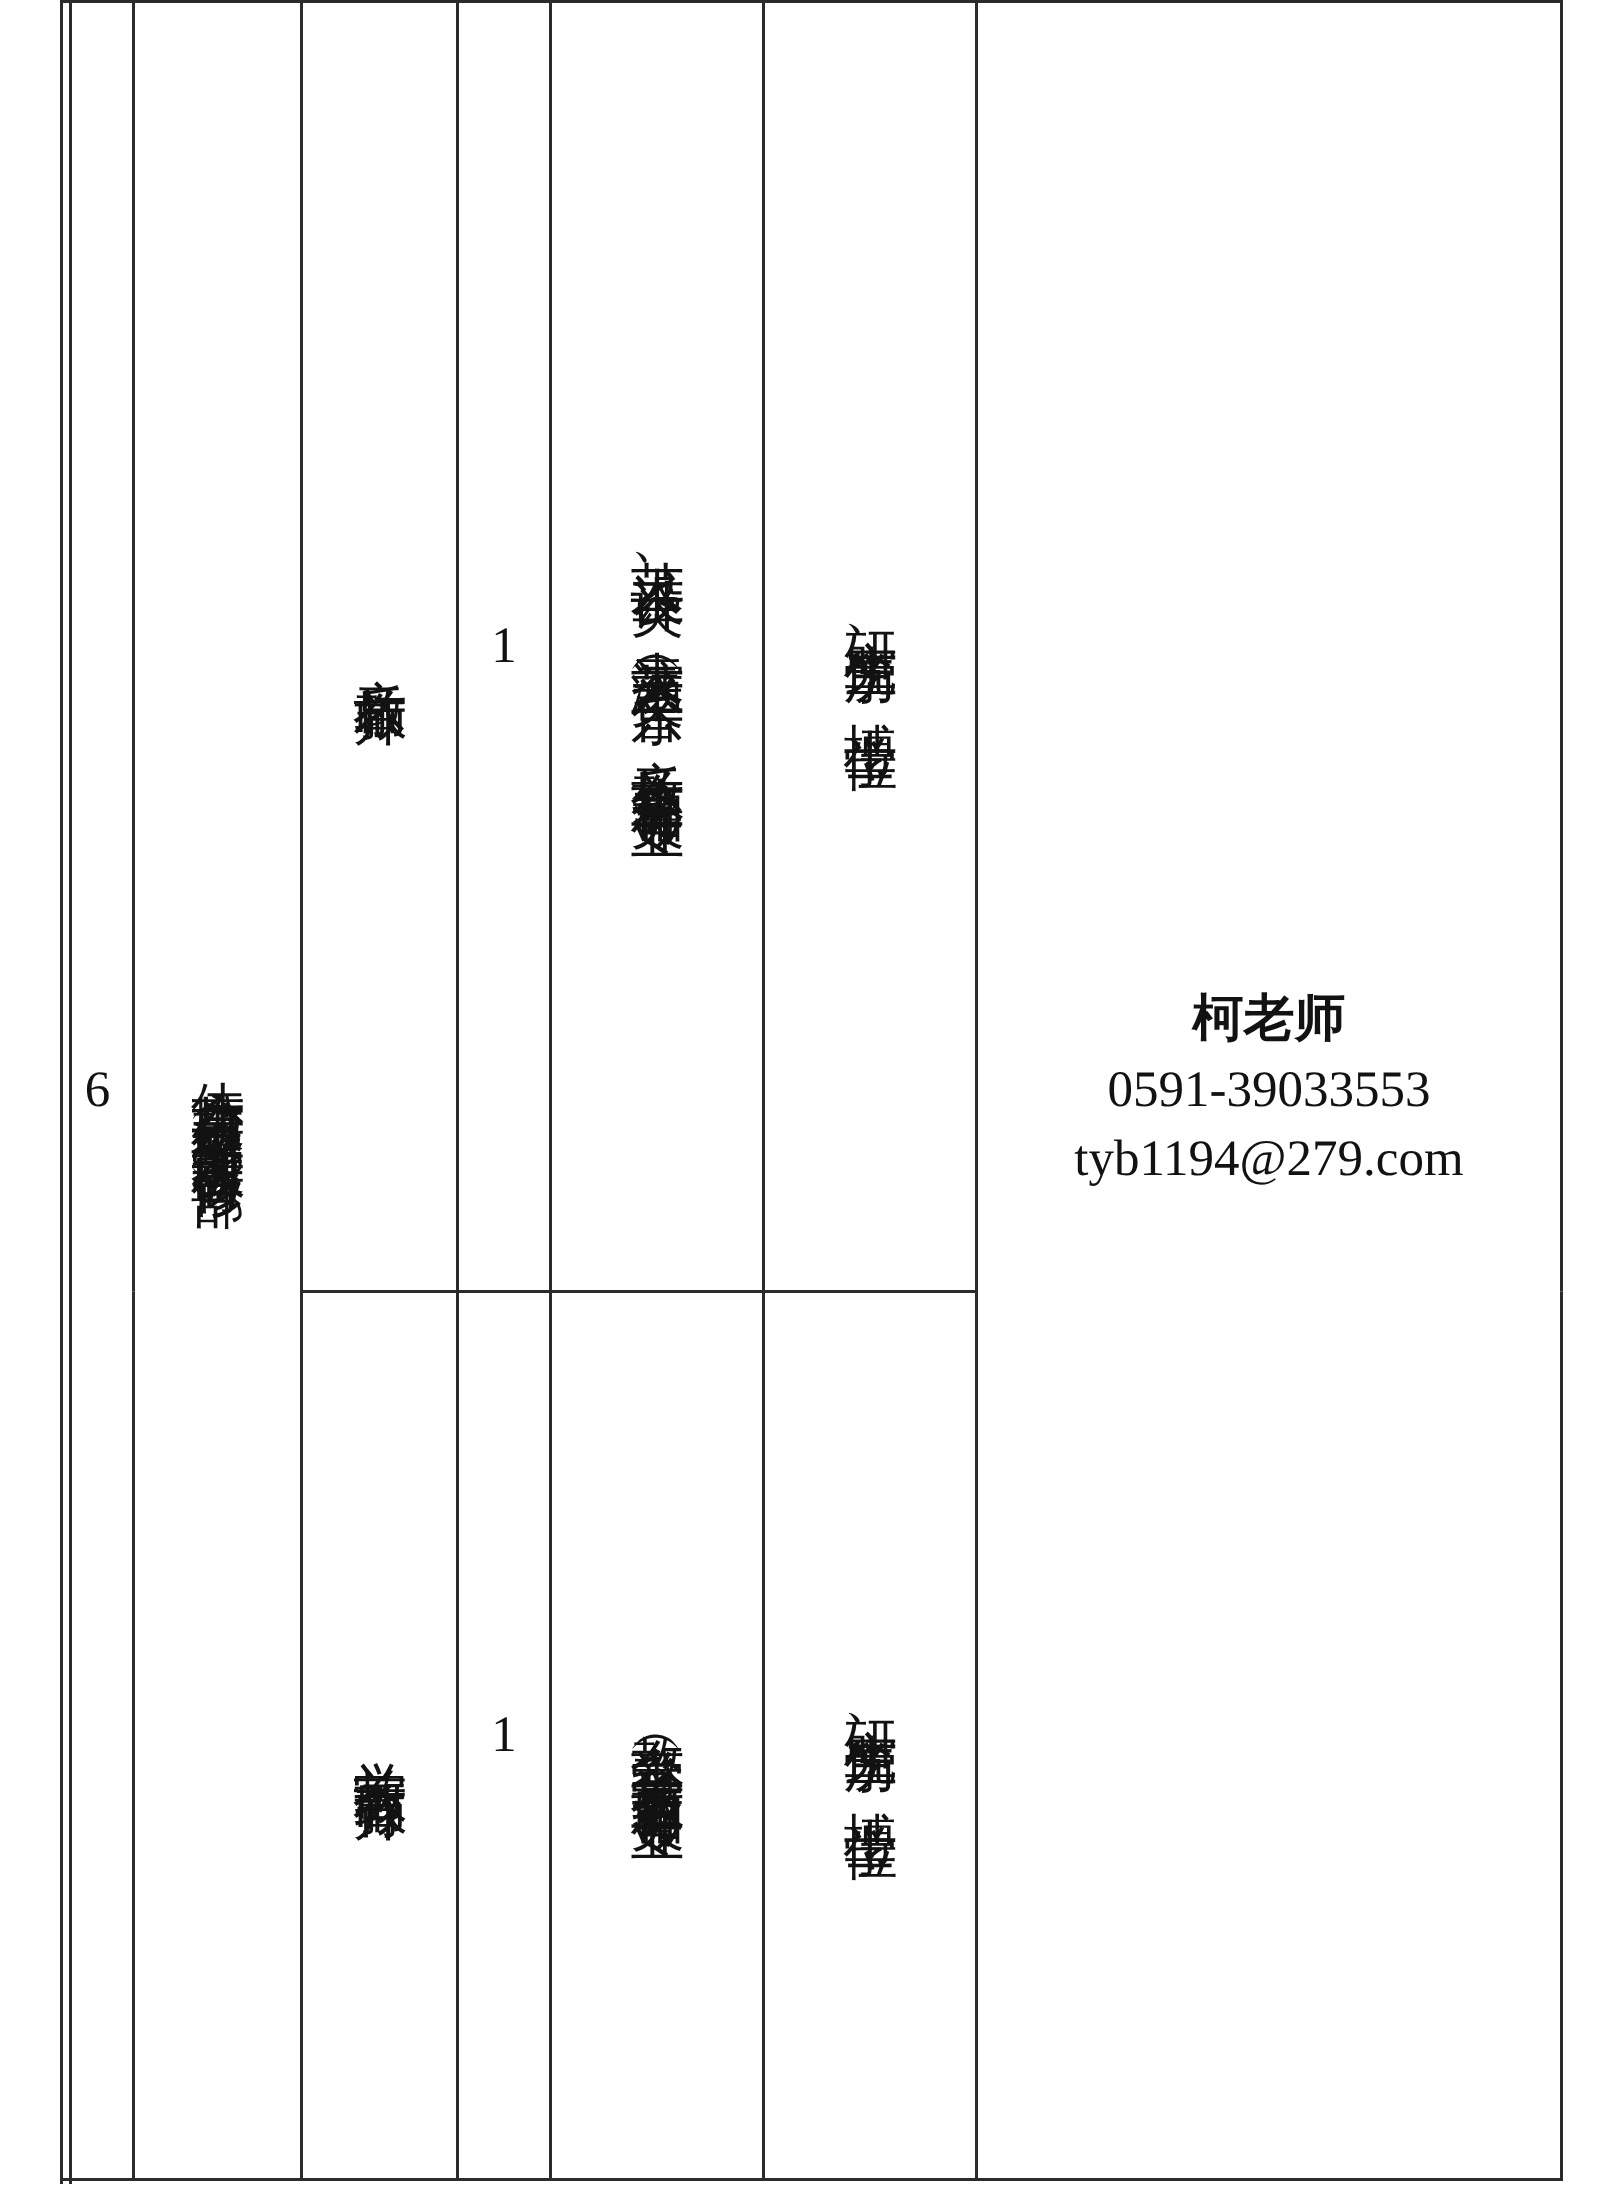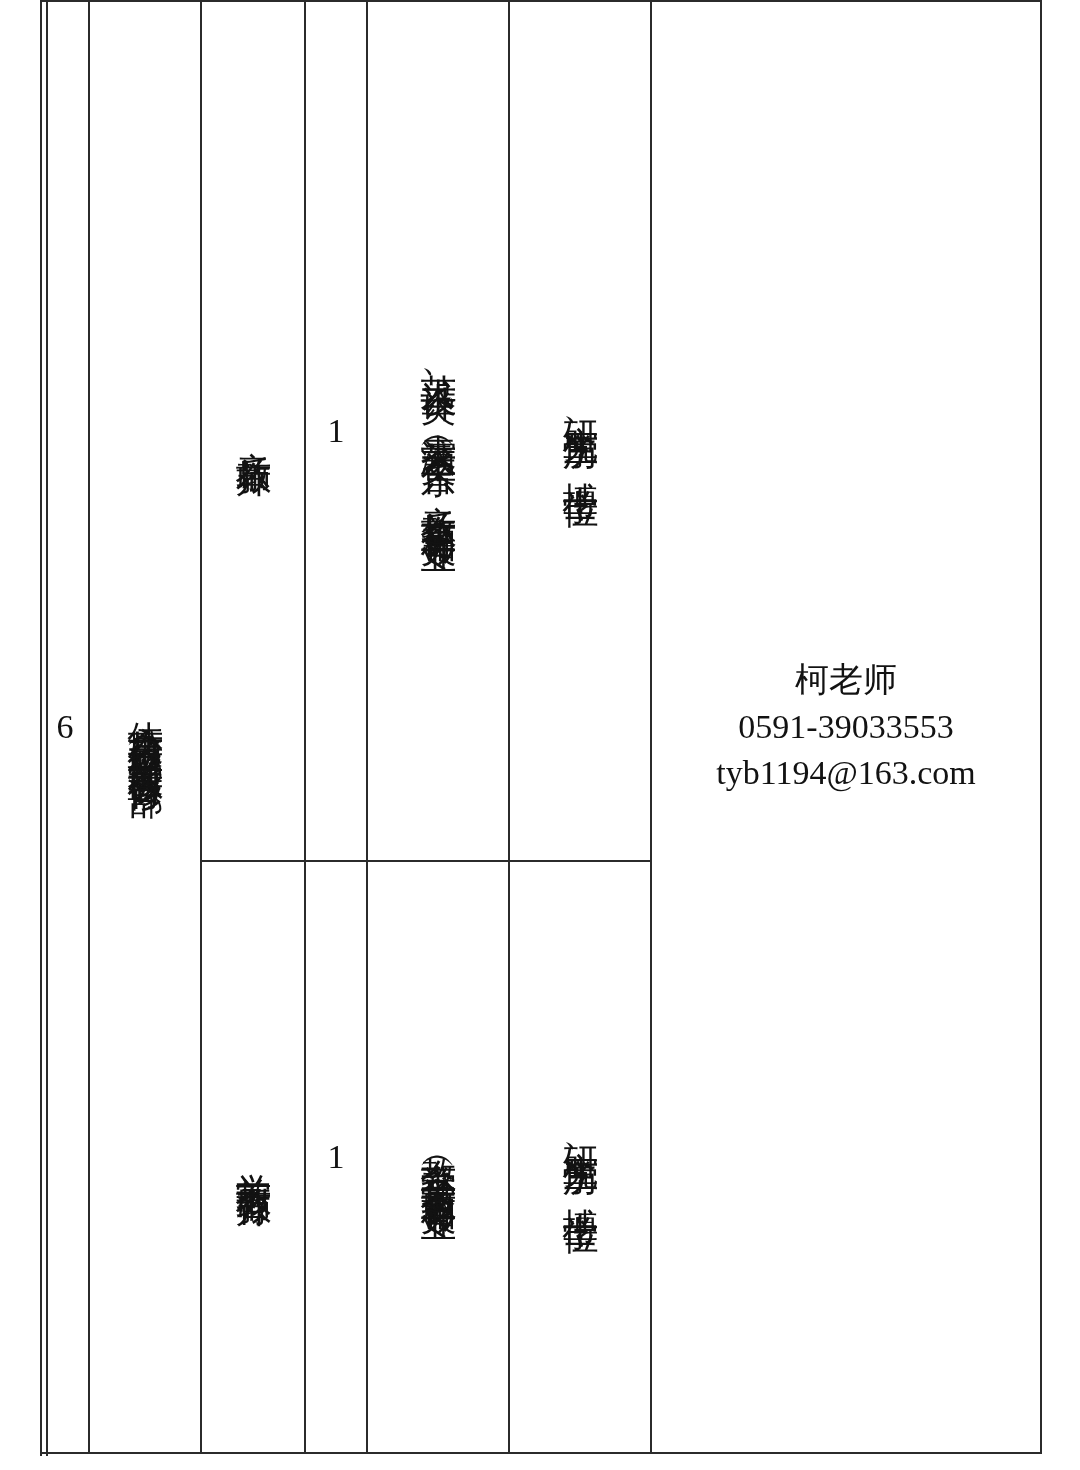--- a/index.html
+++ b/index.html
@@ -91,21 +91,21 @@
     vertical-align: middle;
   }
 
   .contact {
     text-align: left;
     padding: 0 0 0 14px;
     font-size: 36px;
     line-height: 2.55;
     vertical-align: middle;
   }
-  .contact .line-name { display: block; }
+  .contact .line-name { display: block; font-weight: bold; }
   .contact .line-phone { display: block; }
   .contact .line-mail { display: block; }
 
   
   .cut-row td { height: 12px; border-top: none; }
   
   .bottom-strip {
     position: absolute;
     left: 40px;
     top: 1452px;
@@ -182,21 +182,21 @@
 
         <td>
           <div class="vwrap">
             <span class="vtext mid">研究生学历、博士学位</span>
           </div>
         </td>
 
         <td class="contact" rowspan="2">
           <span class="line-name">柯老师</span>
           <span class="line-phone">0591-39033553</span>
-          <span class="line-mail">tyb1194@163.com</span>
+          <span class="line-mail">tyb1194@279.com</span>
         </td>
       </tr>
 
       <tr style="height:592px;">
         <td>
           <div class="vwrap">
             <span class="vtext mid">学前教育教师</span>
           </div>
         </td>
 

